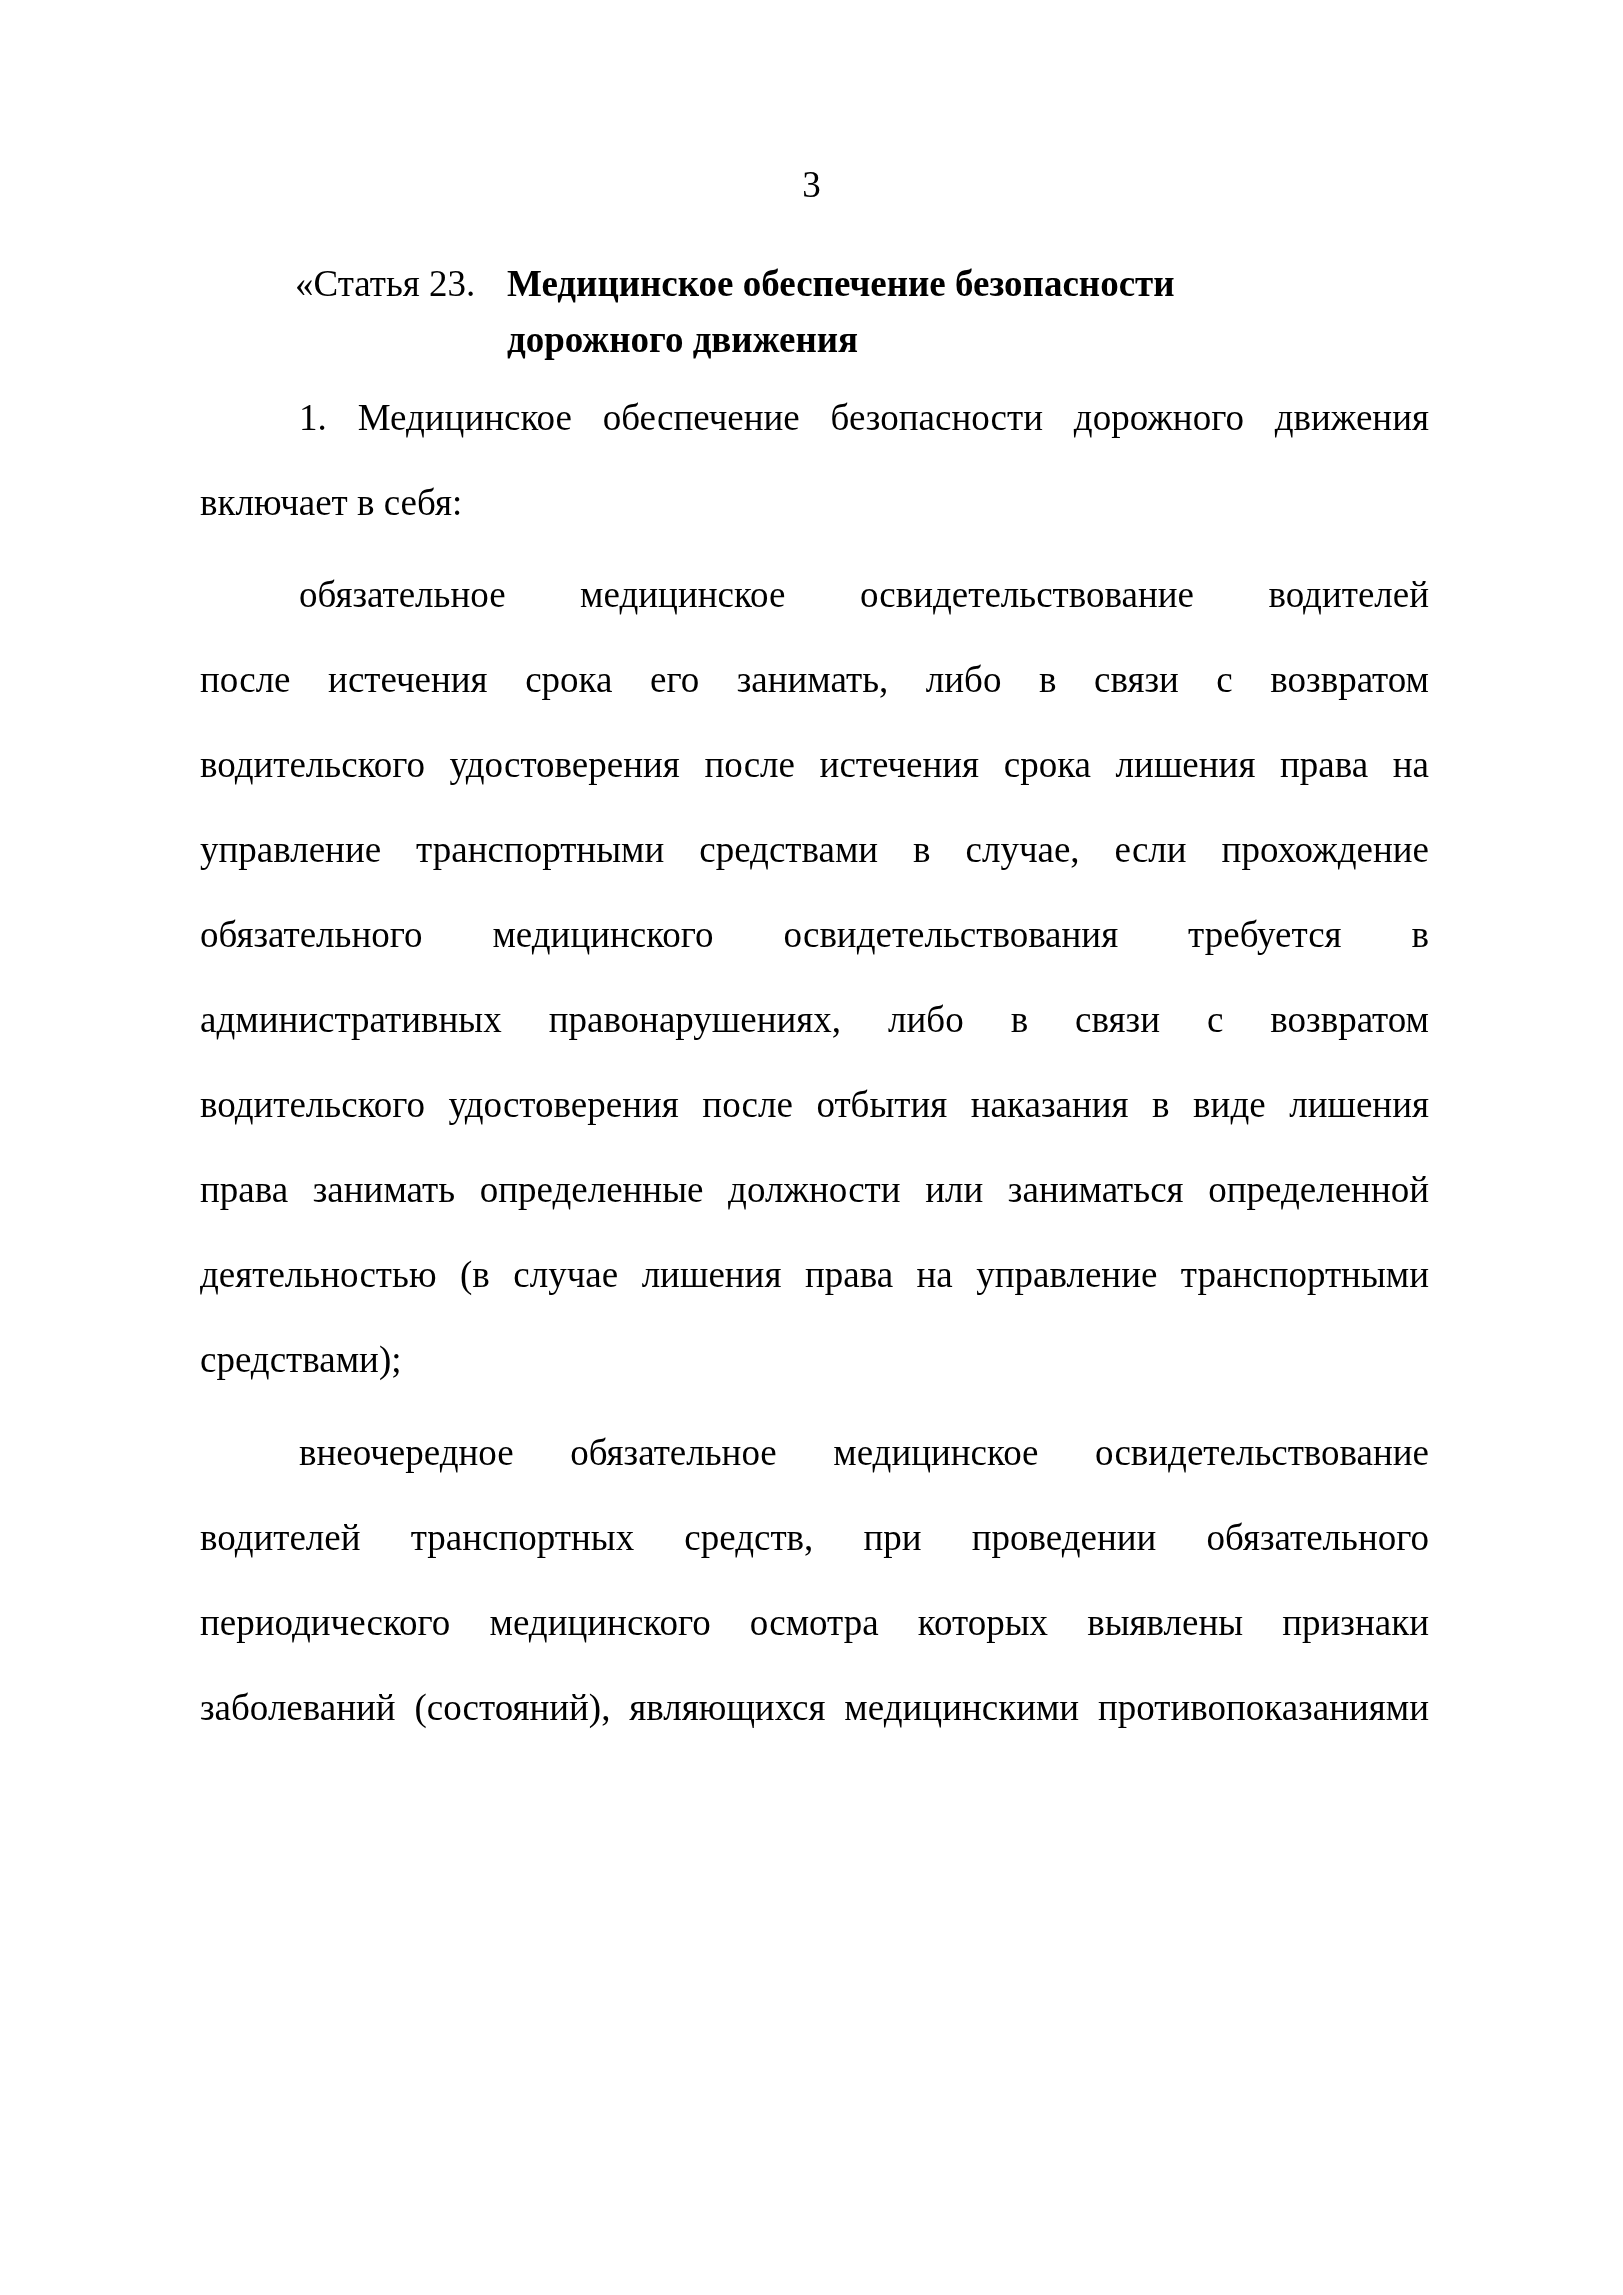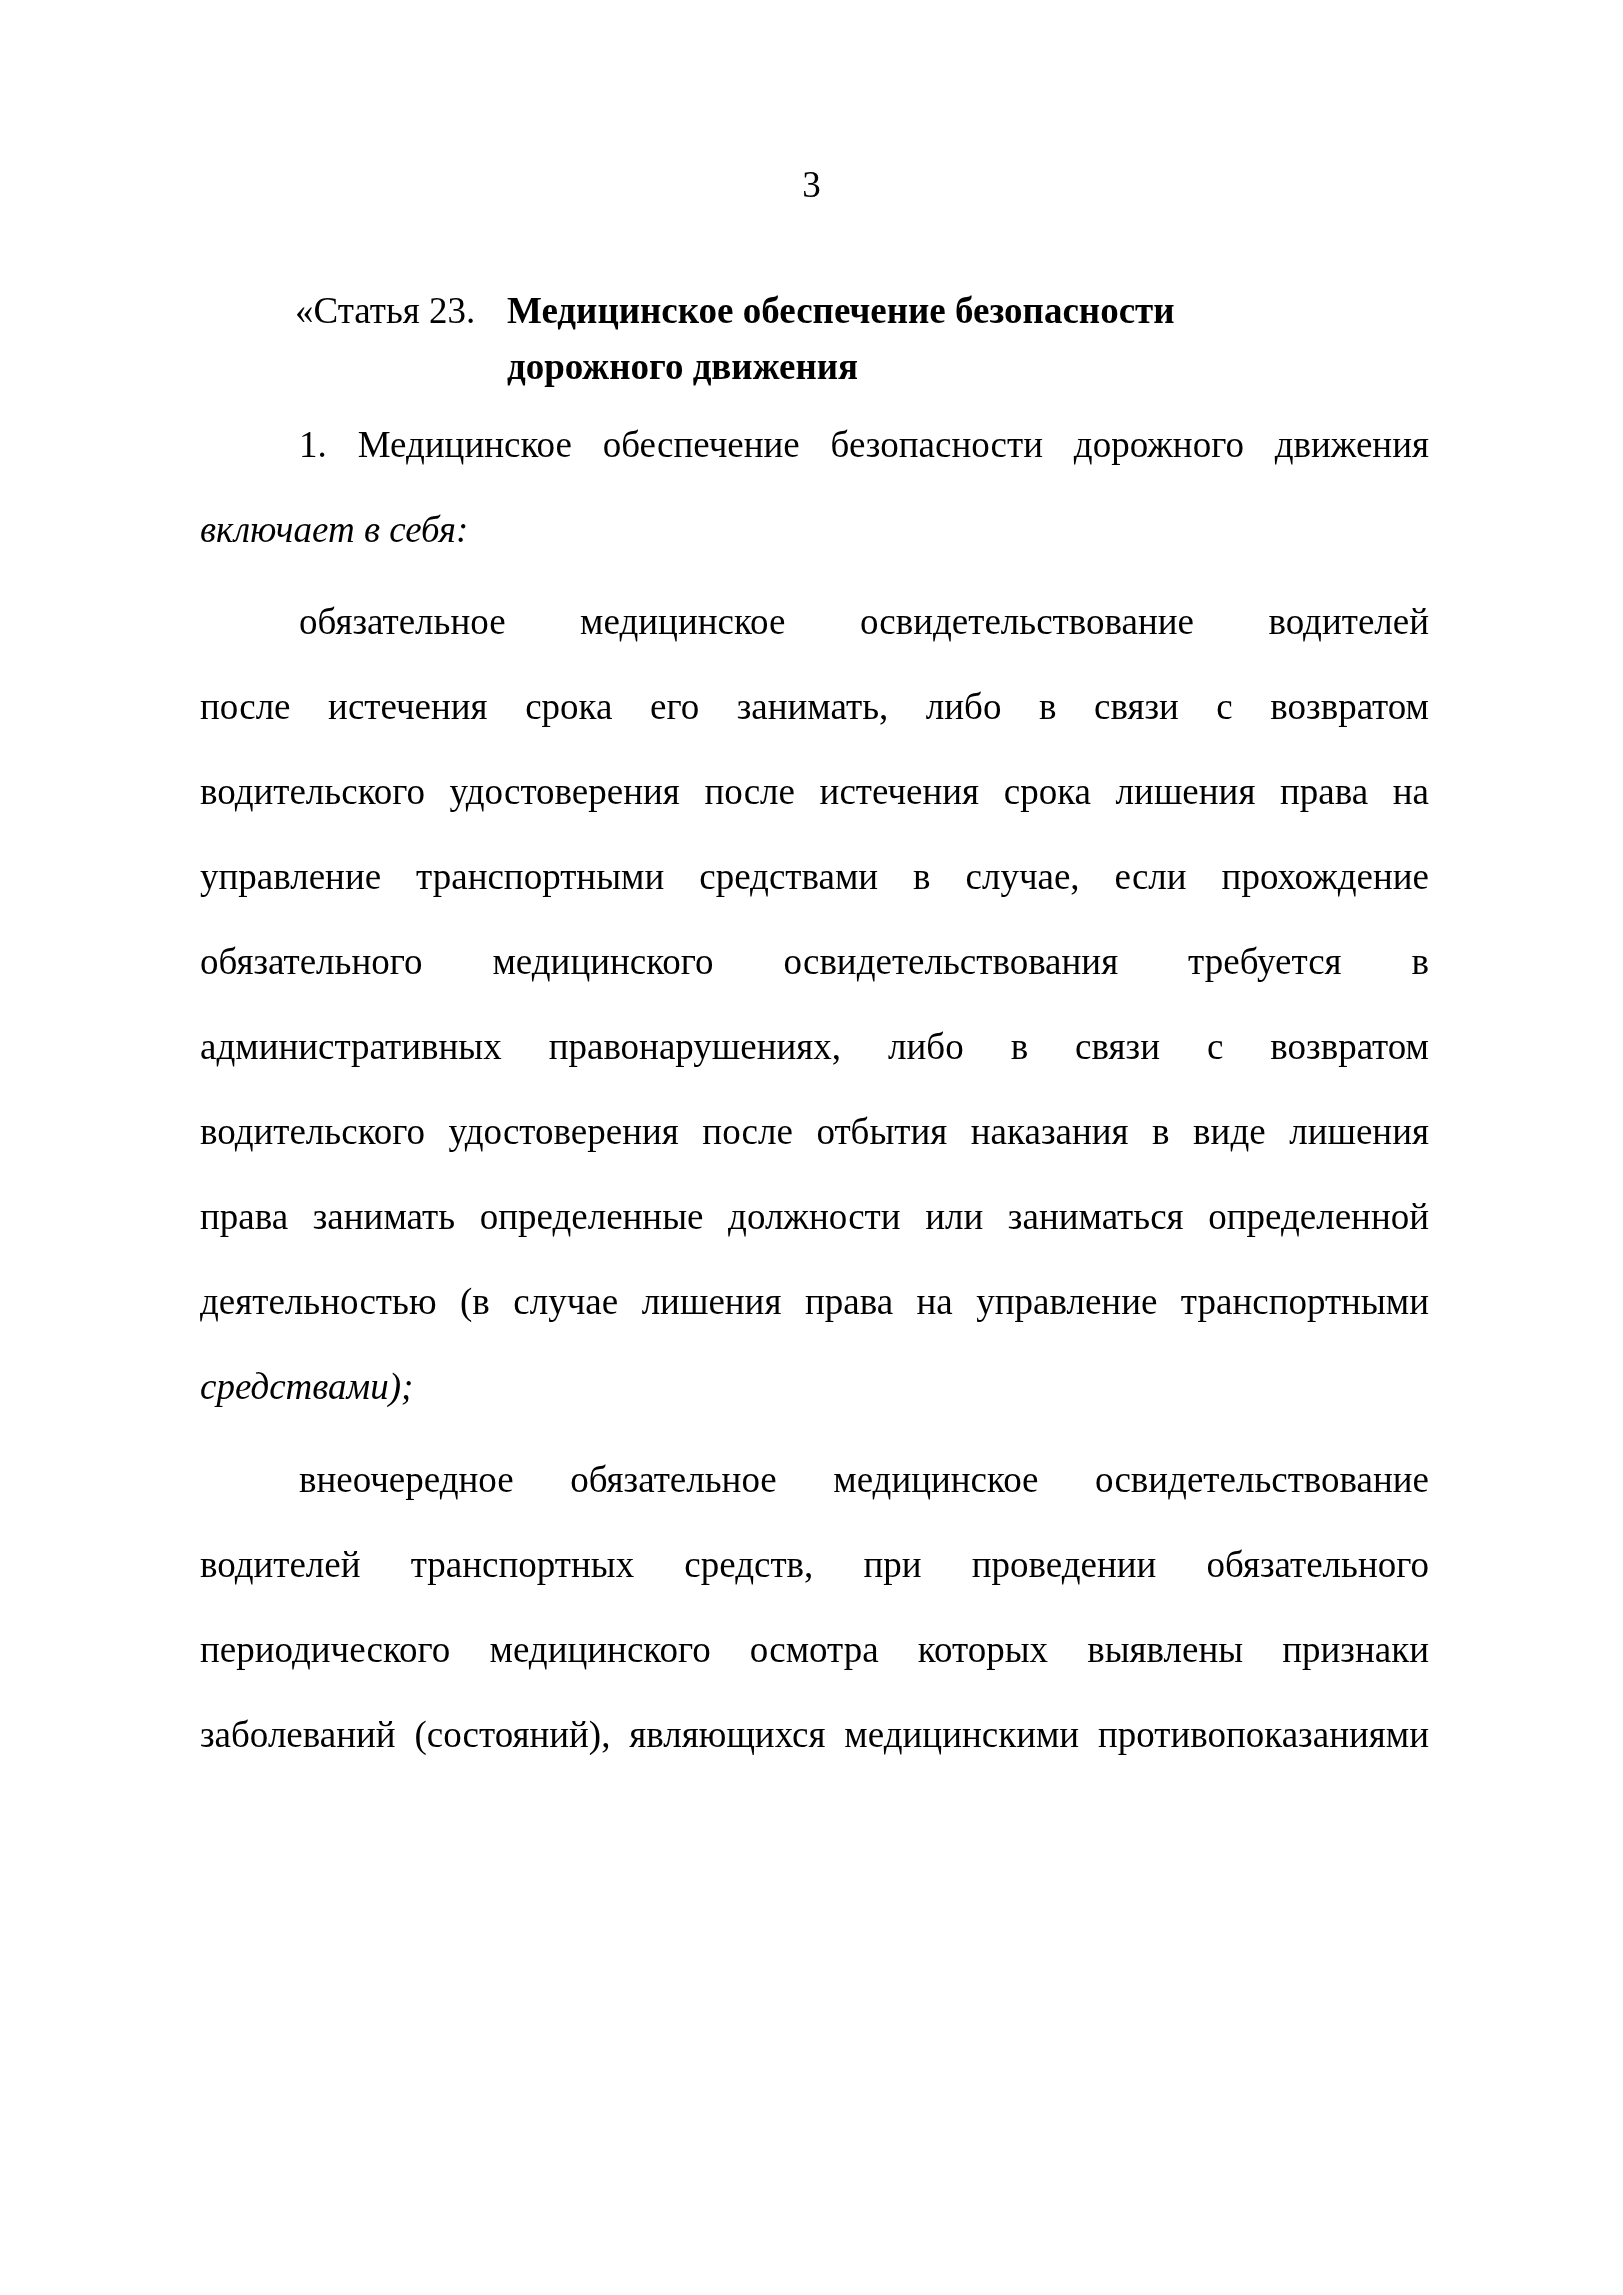--- a/index.html
+++ b/index.html
@@ -16,21 +16,21 @@
     color: #000000;
     overflow: hidden;
   }
   .page-number {
     padding-top: 165px;
     text-align: center;
     font-size: 37px;
     line-height: 39px;
   }
   .heading {
-    margin: 79px 194px 0 295px;
+    margin: 52px 194px 0 295px;
     font-size: 37px;
     line-height: 56px;
     display: flex;
     align-items: flex-start;
   }
   .heading-prefix {
     flex: 0 0 212px;
     white-space: nowrap;
   }
   .heading-title {
@@ -49,21 +49,20 @@
     text-align-last: justify;
     line-height: 85px;
     height: 85px;
     overflow: hidden;
   }
   .ln.first {
     text-indent: 99px;
   }
   .ln.end {
     text-align-last: left;
-    font-style: italic;
   }
   .para + .para {
     margin-top: 7.9px;
   }
 </style>
 </head>
 <body>
 
 <div class="page">
 

